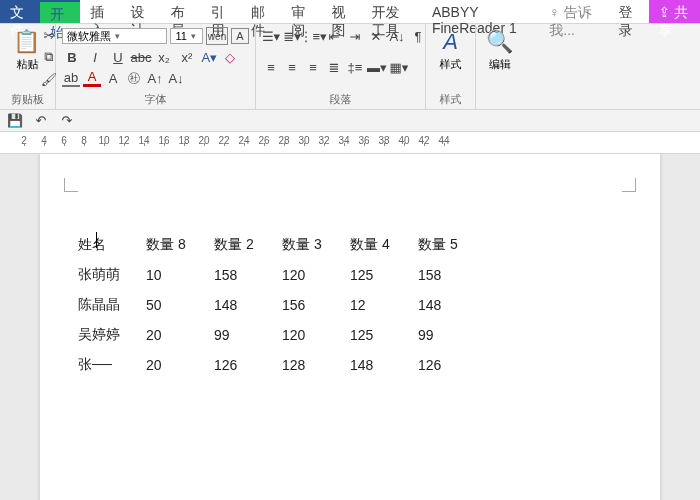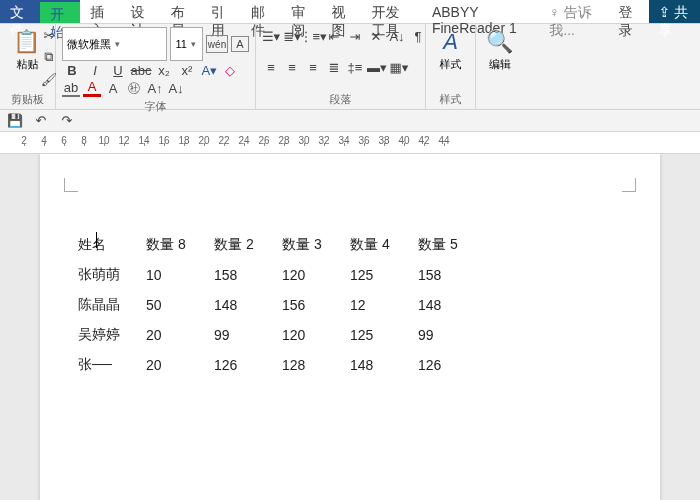--- a/index.html
+++ b/index.html
@@ -3,29 +3,29 @@
 <meta charset="utf-8">
 <style>
 *{box-sizing:border-box;margin:0;padding:0;font-family:"Microsoft YaHei",sans-serif}
 body{background:#fff;width:700px;height:500px;overflow:hidden;font-size:12px}
 .tabs{display:flex;background:#fff;border-bottom:1px solid #d4d4d4;height:24px;align-items:stretch}
 .tab{padding:4px 10px;color:#444;cursor:pointer;font-size:14px}
 .tab.file{background:#2b579a;color:#fff}
 .tab.active{background:#22c55e;border-top:2px solid #2b579a;color:#2b579a}
 .tab.right{margin-left:auto}
 .tab.light{color:#888}
-.tab.blue{background:#0c4a6e;color:#fff}
+.tab.blue{background:#d946ef;color:#fff}
 .ribbon{display:flex;background:#f3f3f3;border-bottom:1px solid #d4d4d4;height:86px}
 .grp{border-right:1px solid #d4d4d4;padding:3px 6px 2px;display:flex;flex-direction:column;justify-content:space-between}
 .grp-label{text-align:center;font-size:11px;color:#666;padding-top:2px}
 .ico{display:inline-flex;align-items:center;justify-content:center;min-width:18px;height:18px;cursor:pointer;font-size:13px;color:#444}
 .big-btn{display:flex;flex-direction:column;align-items:center;gap:2px;padding:2px 4px;cursor:pointer}
 .big-ico{font-size:22px;color:#2b579a}
 .row{display:flex;align-items:center;gap:3px}
-.combo{border:1px solid #ababab;background:#fff;height:34px;display:flex;align-items:center;padding:1px 4px;font-size:11px}
+.combo{border:1px solid #ababab;background:#fff;height:16px;display:flex;align-items:center;padding:1px 4px;font-size:11px}
 .combo .dd{margin-left:4px;color:#666;font-size:9px}
 .fmt{width:20px;text-align:center}
 .rule{display:flex}
 .rn{width:20px;text-align:center;font-size:10px;color:#666;position:relative}
 .rn::after{content:"";position:absolute;bottom:0;left:50%;width:1px;height:3px;background:#888}
 .qat{display:flex;align-items:center;gap:8px;background:#f3f3f3;height:22px;padding:0 6px;border-bottom:1px solid #d4d4d4}
 .ruler{background:#fff;border-bottom:1px solid #d4d4d4;padding:3px 0 0 14px;height:22px;overflow:hidden}
 .page-wrap{background:#eaeaea;height:346px;overflow:auto;position:relative}
 .page{background:#fff;margin:0 auto;width:620px;min-height:480px;padding:40px 38px;position:relative;box-shadow:0 0 4px rgba(0,0,0,0.2)}
 .corner{position:absolute;width:14px;height:14px}

